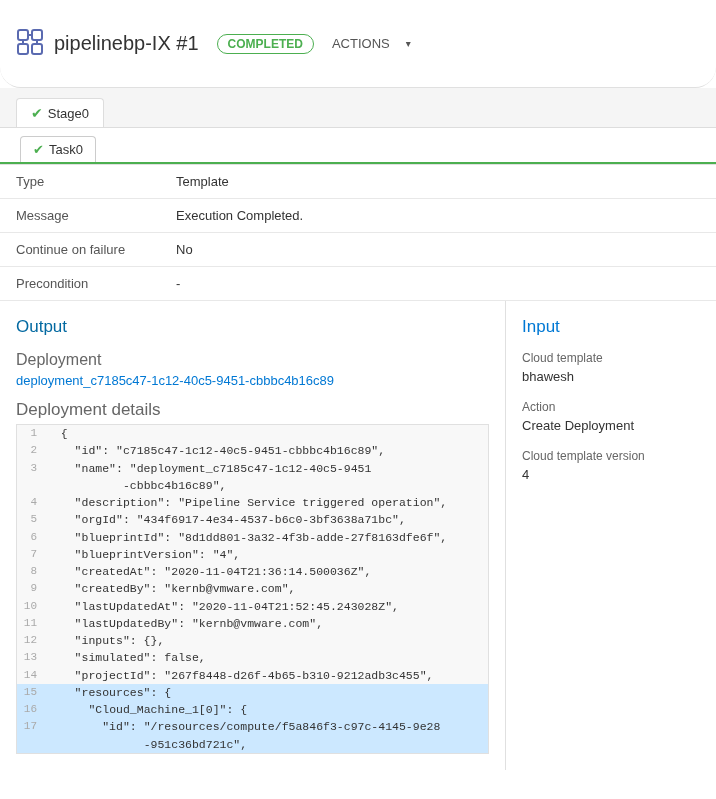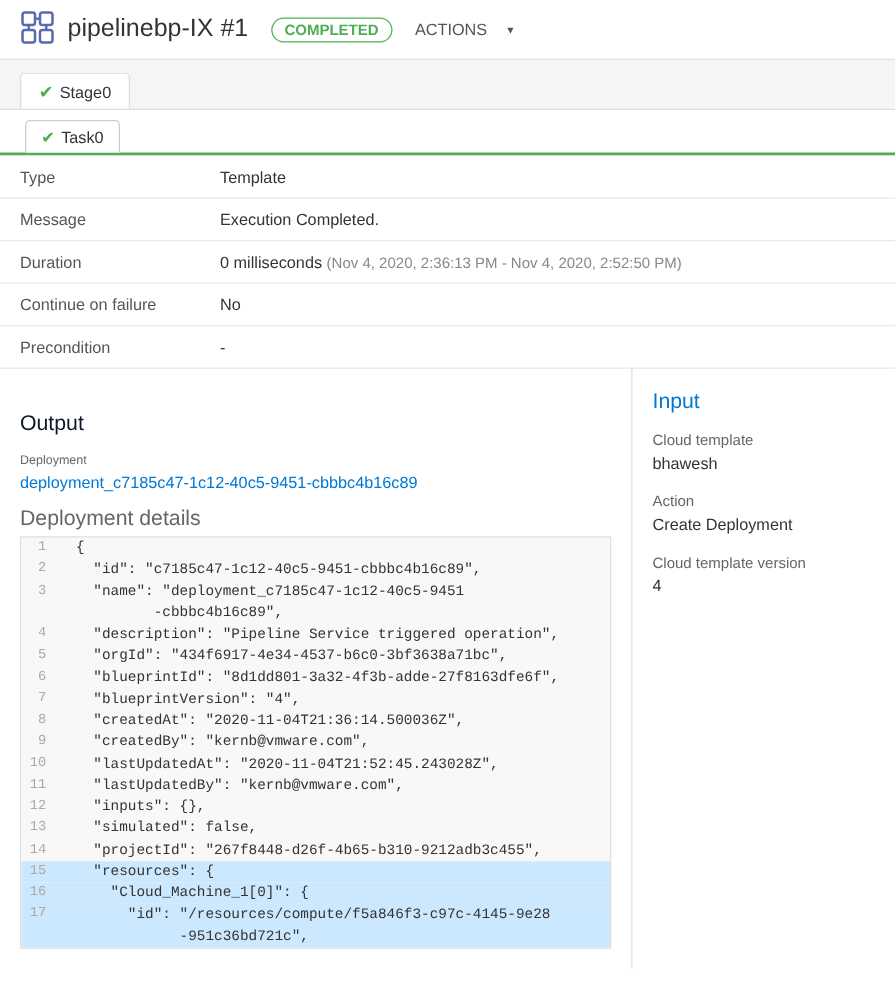--- a/index.html
+++ b/index.html
@@ -2,23 +2,24 @@
 <html><head>
   <meta charset="utf-8">
   <style>
     * { box-sizing: border-box; margin: 0; padding: 0; }
     body { font-family: Arial, sans-serif; font-size: 13px; color: #333; background: #fff; width: 716px; }
 
     
     .header {
       display: flex;
       align-items: center;
-      padding: 8px 16px;
+      padding: 28px 16px;
       gap: 10px;
       border-bottom: 1px solid #e0e0e0;
+      border-radius: 21px;
     }
     .header-title {
       font-size: 20px;
       font-weight: 400;
       color: #333;
       margin-right: 8px;
     }
     .badge-completed {
       border: 1.5px solid #4CAF50;
       color: #4CAF50;
@@ -140,25 +141,25 @@
     .input-section {
       width: 210px;
       padding: 16px;
     }
     .section-title {
       font-size: 17px;
       color: #333;
       margin-bottom: 14px;
       font-weight: 400;
     }
-    .output-section .section-title { color: #0f172a; margin-top: 18px; }
+    .output-section .section-title { color: #0369a1; }
     .input-section .section-title { color: #0078d4; }
 
     .subsection-label {
-      font-size: 10px;
+      font-size: 16px;
       color: #666;
       margin-bottom: 4px;
       margin-top: 0;
     }
     .deployment-link {
       color: #0078d4;
       font-size: 13px;
       cursor: pointer;
       text-decoration: none;
       display: block;
@@ -257,27 +258,20 @@
   <tbody>
   <tr>
     <td>Type</td>
     <td>Template</td>
   </tr>
   <tr>
     <td>Message</td>
     <td>Execution Completed.</td>
   </tr>
   <tr>
-    <td>Duration</td>
-    <td>
-      <span>0 milliseconds</span>
-      <span class="duration-note">(Nov 4, 2020, 2:36:13 PM - Nov 4, 2020, 2:52:50 PM)</span>
-    </td>
-  </tr>
-  <tr>
     <td>Continue on failure</td>
     <td>No</td>
   </tr>
   <tr>
     <td>Precondition</td>
     <td>-</td>
   </tr>
 </tbody>
   </table>
 

